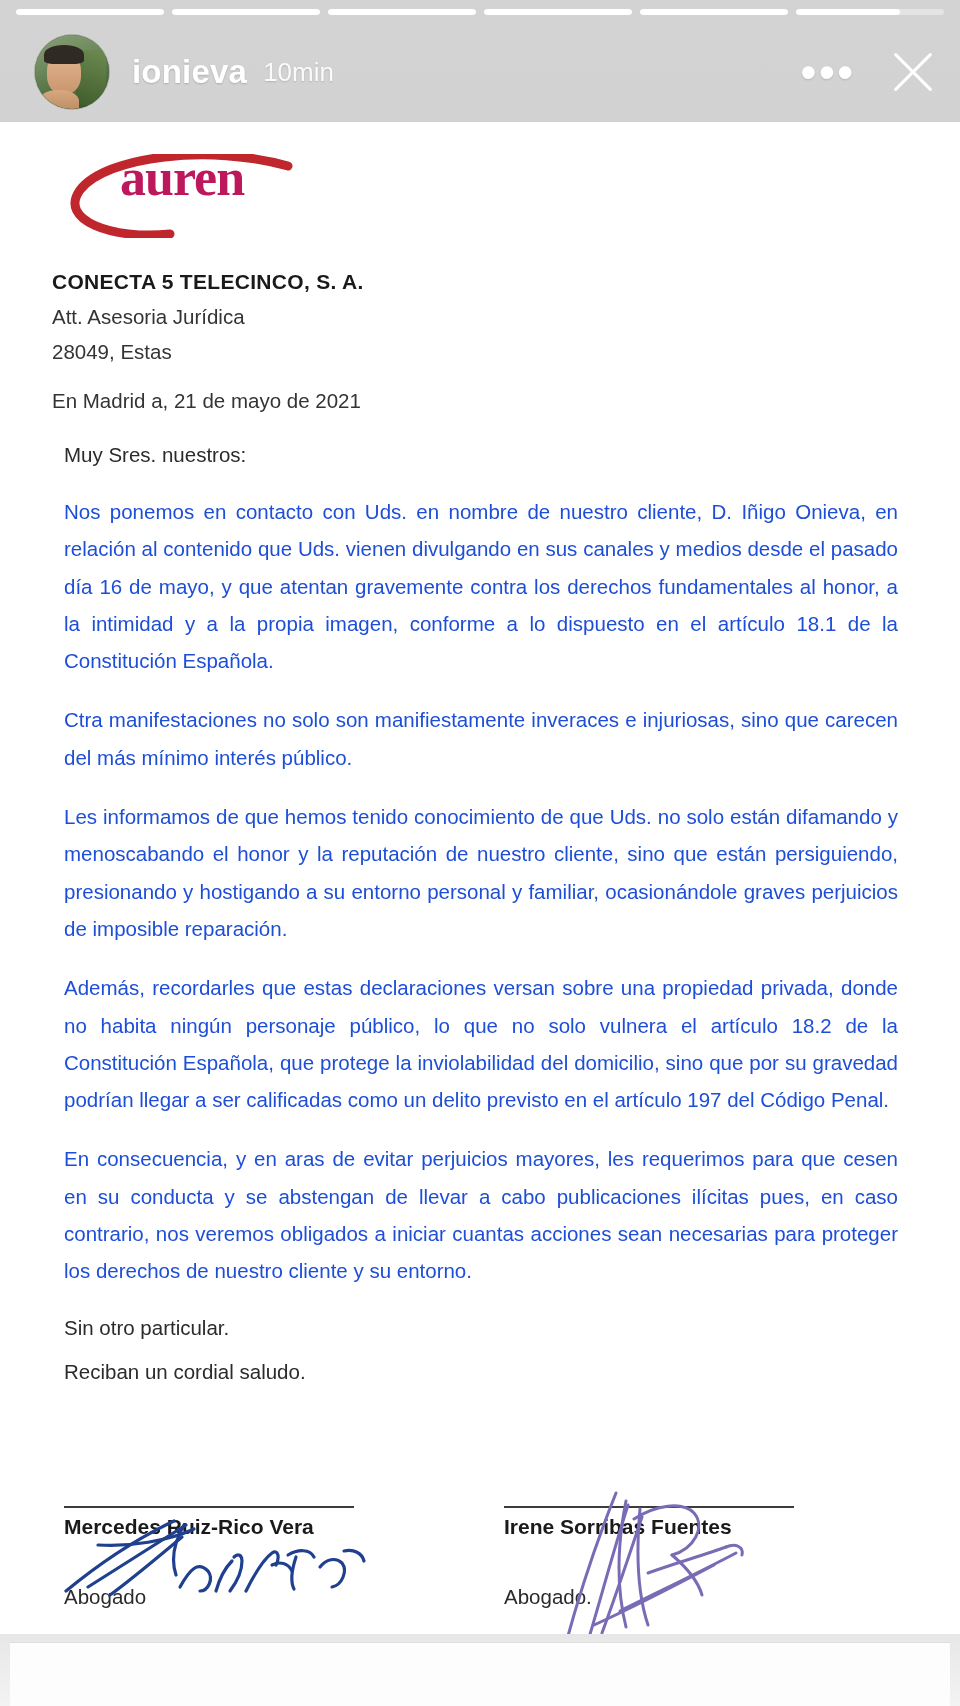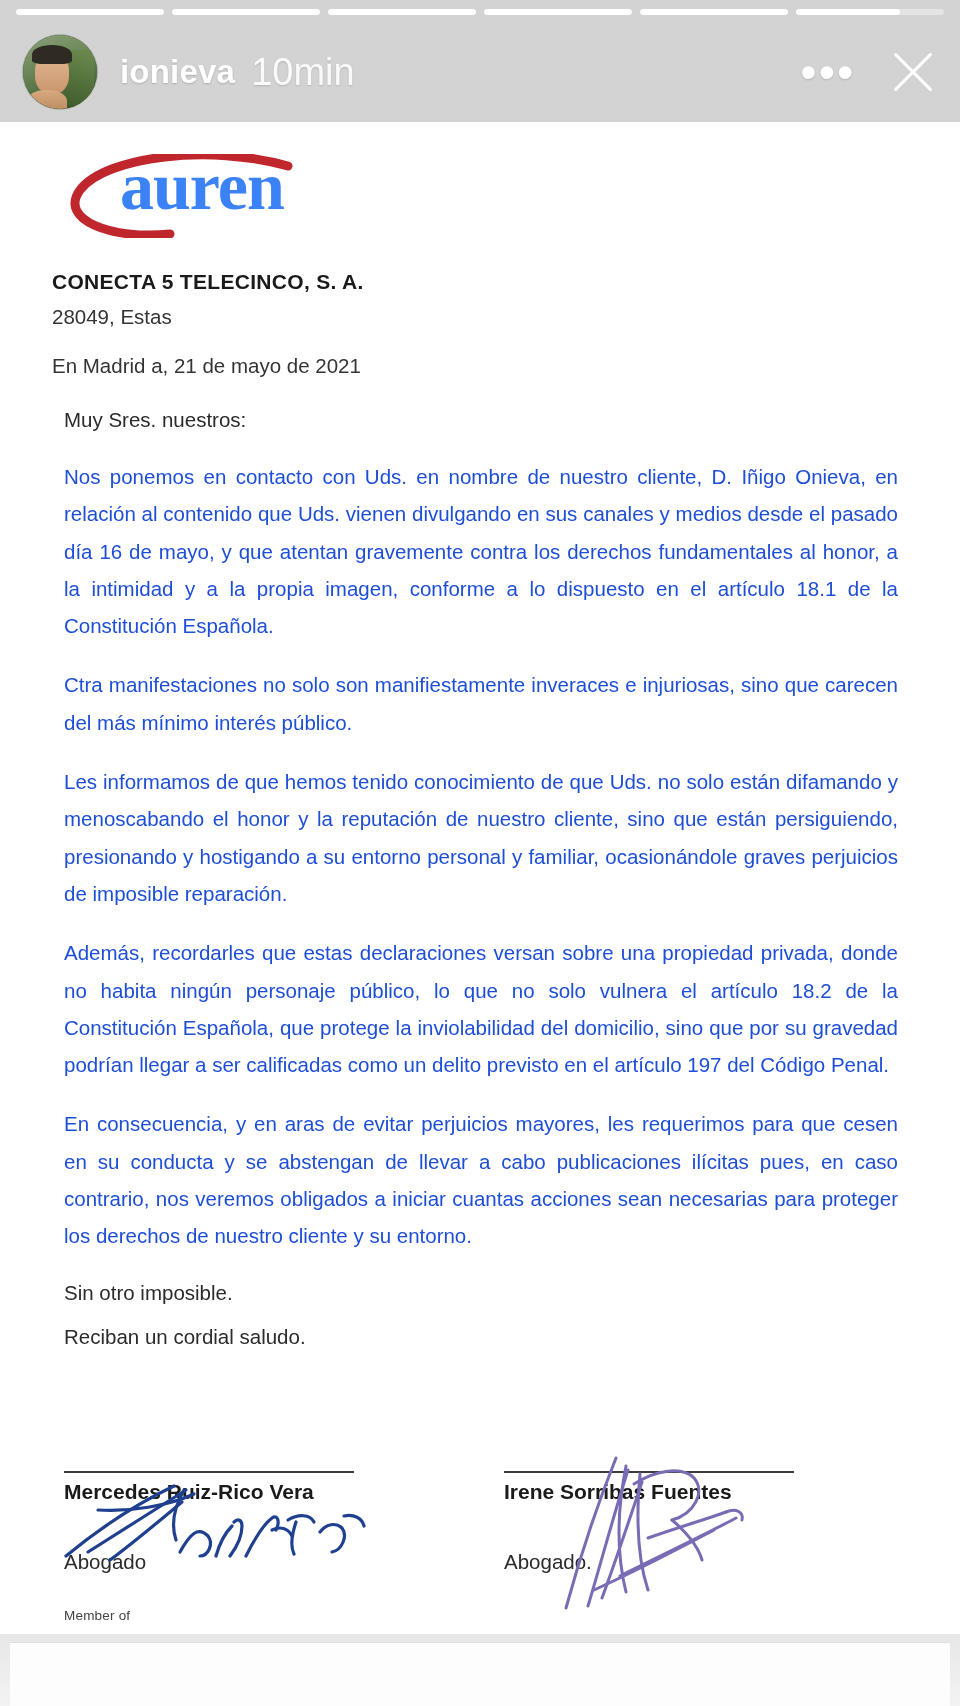--- a/index.html
+++ b/index.html
@@ -26,21 +26,21 @@
     flex:1 1 0; height:6px; border-radius:3px;
     background:rgba(255,255,255,0.38);
     overflow:hidden;
   }
   .progress-fill {
     height:100%; background:#ffffff; border-radius:3px;
   }
 
   
   .story-header {
-    position:absolute; top:24px; left:0; right:0; height:96px;
+    position:absolute; top:24px; left:12px; right:0; height:96px;
     display:flex; align-items:center; padding:0 18px 0 22px; z-index:20;
   }
   .avatar {
     width:76px; height:76px; border-radius:50%;
     flex:0 0 76px; overflow:hidden; position:relative;
     border:1px solid rgba(255,255,255,0.55);
     background:#3a4d33;
   }
   .avatar .ph-sky {
     position:absolute; inset:0;
@@ -69,21 +69,21 @@
 
   .username {
     margin-left:22px;
     color:#ffffff; font-size:33px; font-weight:bold;
     letter-spacing:0.2px;
     text-shadow:0 1px 2px rgba(0,0,0,0.18);
     white-space:nowrap;
   }
   .timestamp {
     margin-left:16px;
-    color:rgba(255,255,255,0.92); font-size:38px; font-weight:normal;
+    color:rgba(255,255,255,0.92); font-size:26px; font-weight:normal;
     text-shadow:0 1px 2px rgba(0,0,0,0.15);
     white-space:nowrap;
   }
   .header-spacer { flex:1 1 auto; }
   .more-btn {
     color:#ffffff; font-size:44px; line-height:20px; letter-spacing:3px;
     padding:0 14px; font-weight:bold;
     text-shadow:0 1px 2px rgba(0,0,0,0.15);
   }
   .close-btn {
@@ -107,21 +107,21 @@
   
   .logo-wrap {
     position:relative; width:300px; height:92px; margin-left:8px;
   }
   .logo-arc {
     position:absolute; left:0; top:6px; width:260px; height:84px;
   }
   .logo-text {
     position:absolute; left:60px; top:4px;
     font-family:"Liberation Serif", serif;
-    font-size:68px; font-weight:bold; color:#3b82f6;
+    font-size:52px; font-weight:bold; color:#be185d;
     letter-spacing:-1px; line-height:1;
   }
 
   
   .addressee {
     margin-top:30px; text-align:left; padding-right:10px;
     color:#2b2b2b;
   }
   .addressee .co {
     font-size:21px; font-weight:bold; letter-spacing:0.3px; color:#1a1a1a;
@@ -256,32 +256,33 @@
 
     <div class="logo-wrap">
       <svg class="logo-arc" viewBox="0 0 260 84">
         <path d="M228 12 C150 -10, 46 2, 20 36 C-2 66, 52 86, 110 80" fill="none" stroke="#c0272d" stroke-width="9" stroke-linecap="round"></path>
       </svg>
       <div class="logo-text">auren</div>
     </div>
 
     <div class="addressee">
       <div class="co">CONECTA 5 TELECINCO, S. A.</div>
+      <div class="line">Att. Asesoria Jurídica</div>
       <div class="line">28049, Estas</div>
     </div>
     <div class="date-line">En Madrid a, 21 de mayo de 2021</div>
 
     <div class="body-text">
       <div class="greeting">Muy Sres. nuestros:</div>
       <p class="para">Nos ponemos en contacto con Uds. en nombre de nuestro cliente, D. Iñigo Onieva, en relación al contenido que Uds. vienen divulgando en sus canales y medios desde el pasado día 16 de mayo, y que atentan gravemente contra los derechos fundamentales al honor, a la intimidad y a la propia imagen, conforme a lo dispuesto en el artículo 18.1 de la Constitución Española.</p>
       <p class="para">Ctra manifestaciones no solo son manifiestamente inveraces e injuriosas, sino que carecen del más mínimo interés público.</p>
       <p class="para">Les informamos de que hemos tenido conocimiento de que Uds. no solo están difamando y menoscabando el honor y la reputación de nuestro cliente, sino que están persiguiendo, presionando y hostigando a su entorno personal y familiar, ocasionándole graves perjuicios de imposible reparación.</p>
       <p class="para">Además, recordarles que estas declaraciones versan sobre una propiedad privada, donde no habita ningún personaje público, lo que no solo vulnera el artículo 18.2 de la Constitución Española, que protege la inviolabilidad del domicilio, sino que por su gravedad podrían llegar a ser calificadas como un delito previsto en el artículo 197 del Código Penal.</p>
       <p class="para">En consecuencia, y en aras de evitar perjuicios mayores, les requerimos para que cesen en su conducta y se abstengan de llevar a cabo publicaciones ilícitas pues, en caso contrario, nos veremos obligados a iniciar cuantas acciones sean necesarias para proteger los derechos de nuestro cliente y su entorno.</p>
-      <div class="closing">Sin otro imposible.</div>
+      <div class="closing">Sin otro particular.</div>
       <div class="closing second">Reciban un cordial saludo.</div>
     </div>
 
     <div class="sig-area">
       <div class="sig-col left">
         <svg class="sig-canvas" viewBox="0 0 310 110">
           <g fill="none" stroke="#1f3f8f" stroke-width="3.2" stroke-linecap="round">
             <path d="M8 96 C42 68, 78 44, 116 26"></path>
             <path d="M30 92 C62 72, 96 50, 128 30"></path>
             <path d="M40 50 C72 52, 110 46, 136 34"></path>

